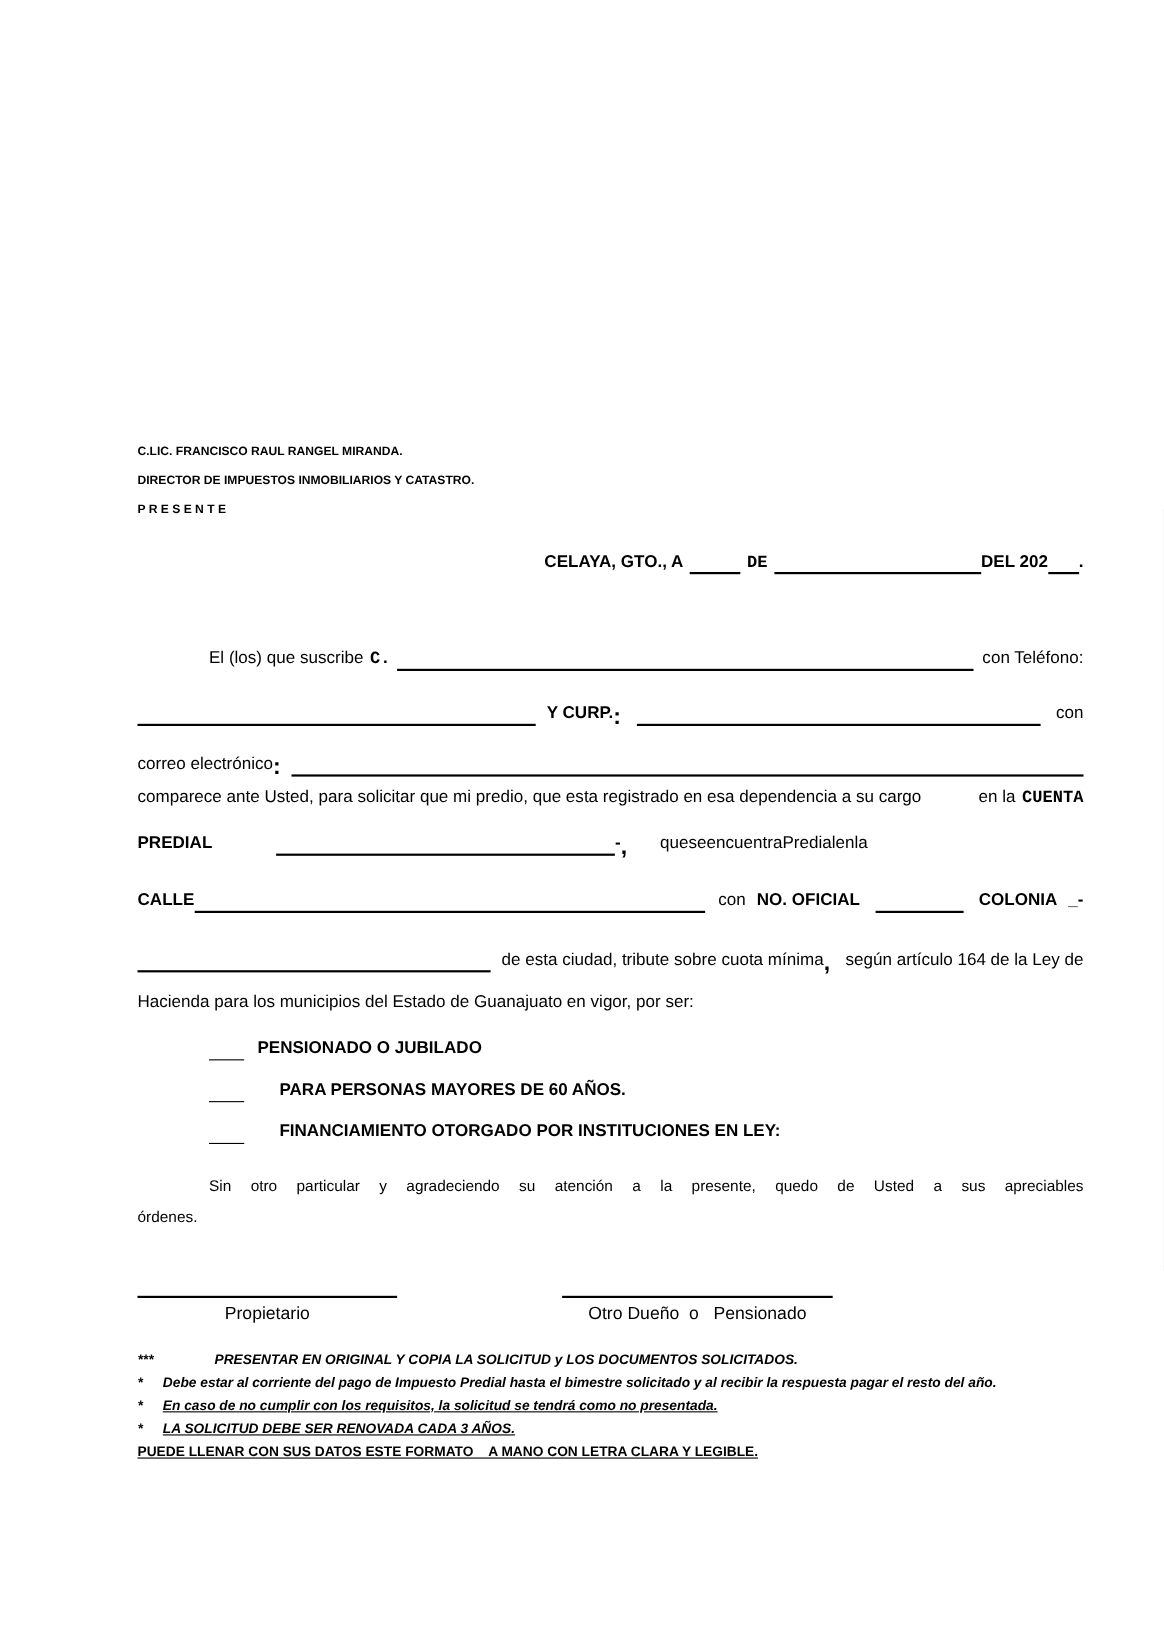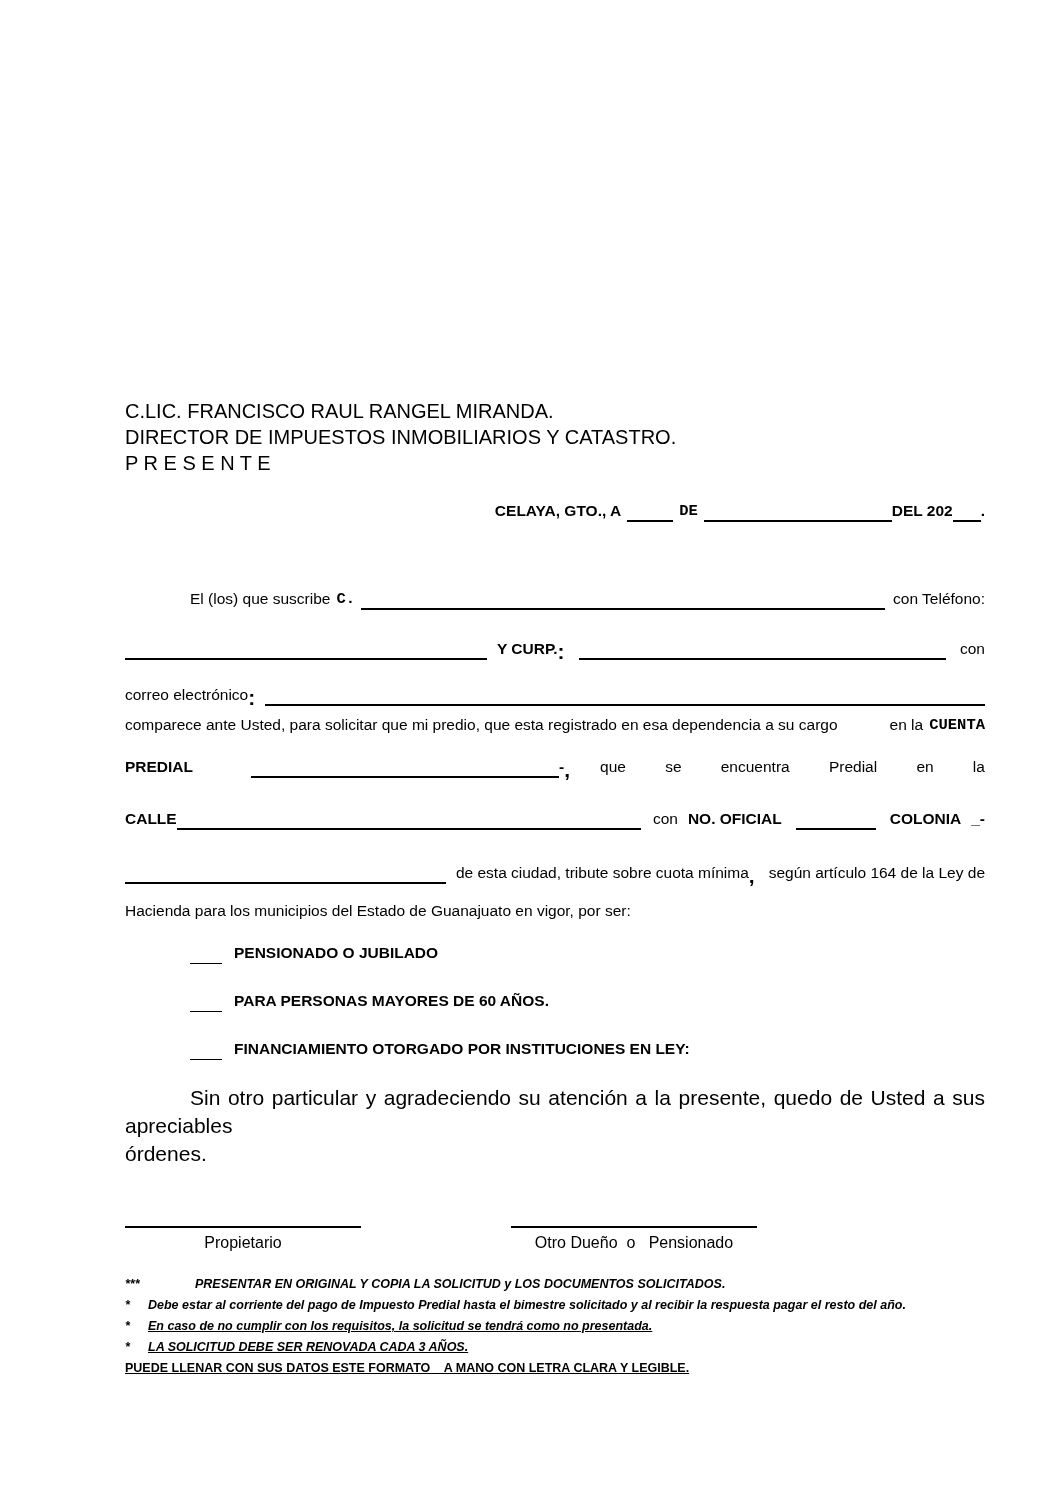--- a/index.html
+++ b/index.html
@@ -14,40 +14,40 @@
     color:#000;
     overflow:hidden;
   }
   .b{font-weight:700;}
   .row{display:flex;align-items:flex-end;font-size:15.5px;line-height:22px;}
   .blank{display:inline-block;border-bottom:2px solid #000;height:17px;flex:0 0 auto;}
   .grow{flex:1 1 auto;}
   .sp6{margin-left:6px;font-family:Liberation Mono, monospace;} .sp10{margin-left:10px;} .sp14{margin-left:14px;}
   .big-punct{font-size:21px;font-weight:700;line-height:16px;}
   
-  .hdr{margin-top:398px;font-size:20px;font-weight:400;line-height:26px;}
+  .hdr{margin-top:398px;font-size:11px;font-weight:700;line-height:26px;}
   
   .date-row{margin-top:24px;font-weight:700;justify-content:flex-end;}
   
   .r-suscribe{margin-top:66px;}
   .r-curp{margin-top:28px;}
   .r-correo{margin-top:24px;}
   .r-comparece{margin-top:8px;}
   .r-predial{margin-top:20px;}
   .r-calle{margin-top:30px;}
   .r-ciudad{margin-top:32px;}
   .r-hacienda{margin-top:16px;}
   .indent{margin-left:65px;text-align:right;}
-  .que-words{display:flex;flex:1 1 auto;justify-content:space-between;padding-left:30px;}
+  .que-words{display:flex;flex:1 1 auto;padding-left:30px;}
   
   .opt{margin-top:20px;padding-left:65px;font-weight:700;}
-  .opt + .opt{margin-top:26px;}
+  .opt + .opt{margin-top:16px;gap:20px;}
   .opt .blank{width:32px;margin-right:12px;border-bottom-width:1.6px;}
   
-  .closing{margin-top:24px;font-size:21px;line-height:28px;}
+  .closing{margin-top:24px;font-size:14px;line-height:28px;}
   .closing .l1{text-align:justify;text-align-last:justify;text-indent:65px;}
   
   .sigs{display:flex;margin-top:58px;}
   .sig-col{text-align:center;font-size:16px;}
   .sig-col .sig-line{border-top:2.5px solid #000;height:0;}
   .sig-col .sig-label{margin-top:6px;white-space:pre-wrap;}
   .sig-1{width:236px;}
   .sig-2{width:246px;margin-left:150px;}
   
   .fns{margin-top:22px;}

